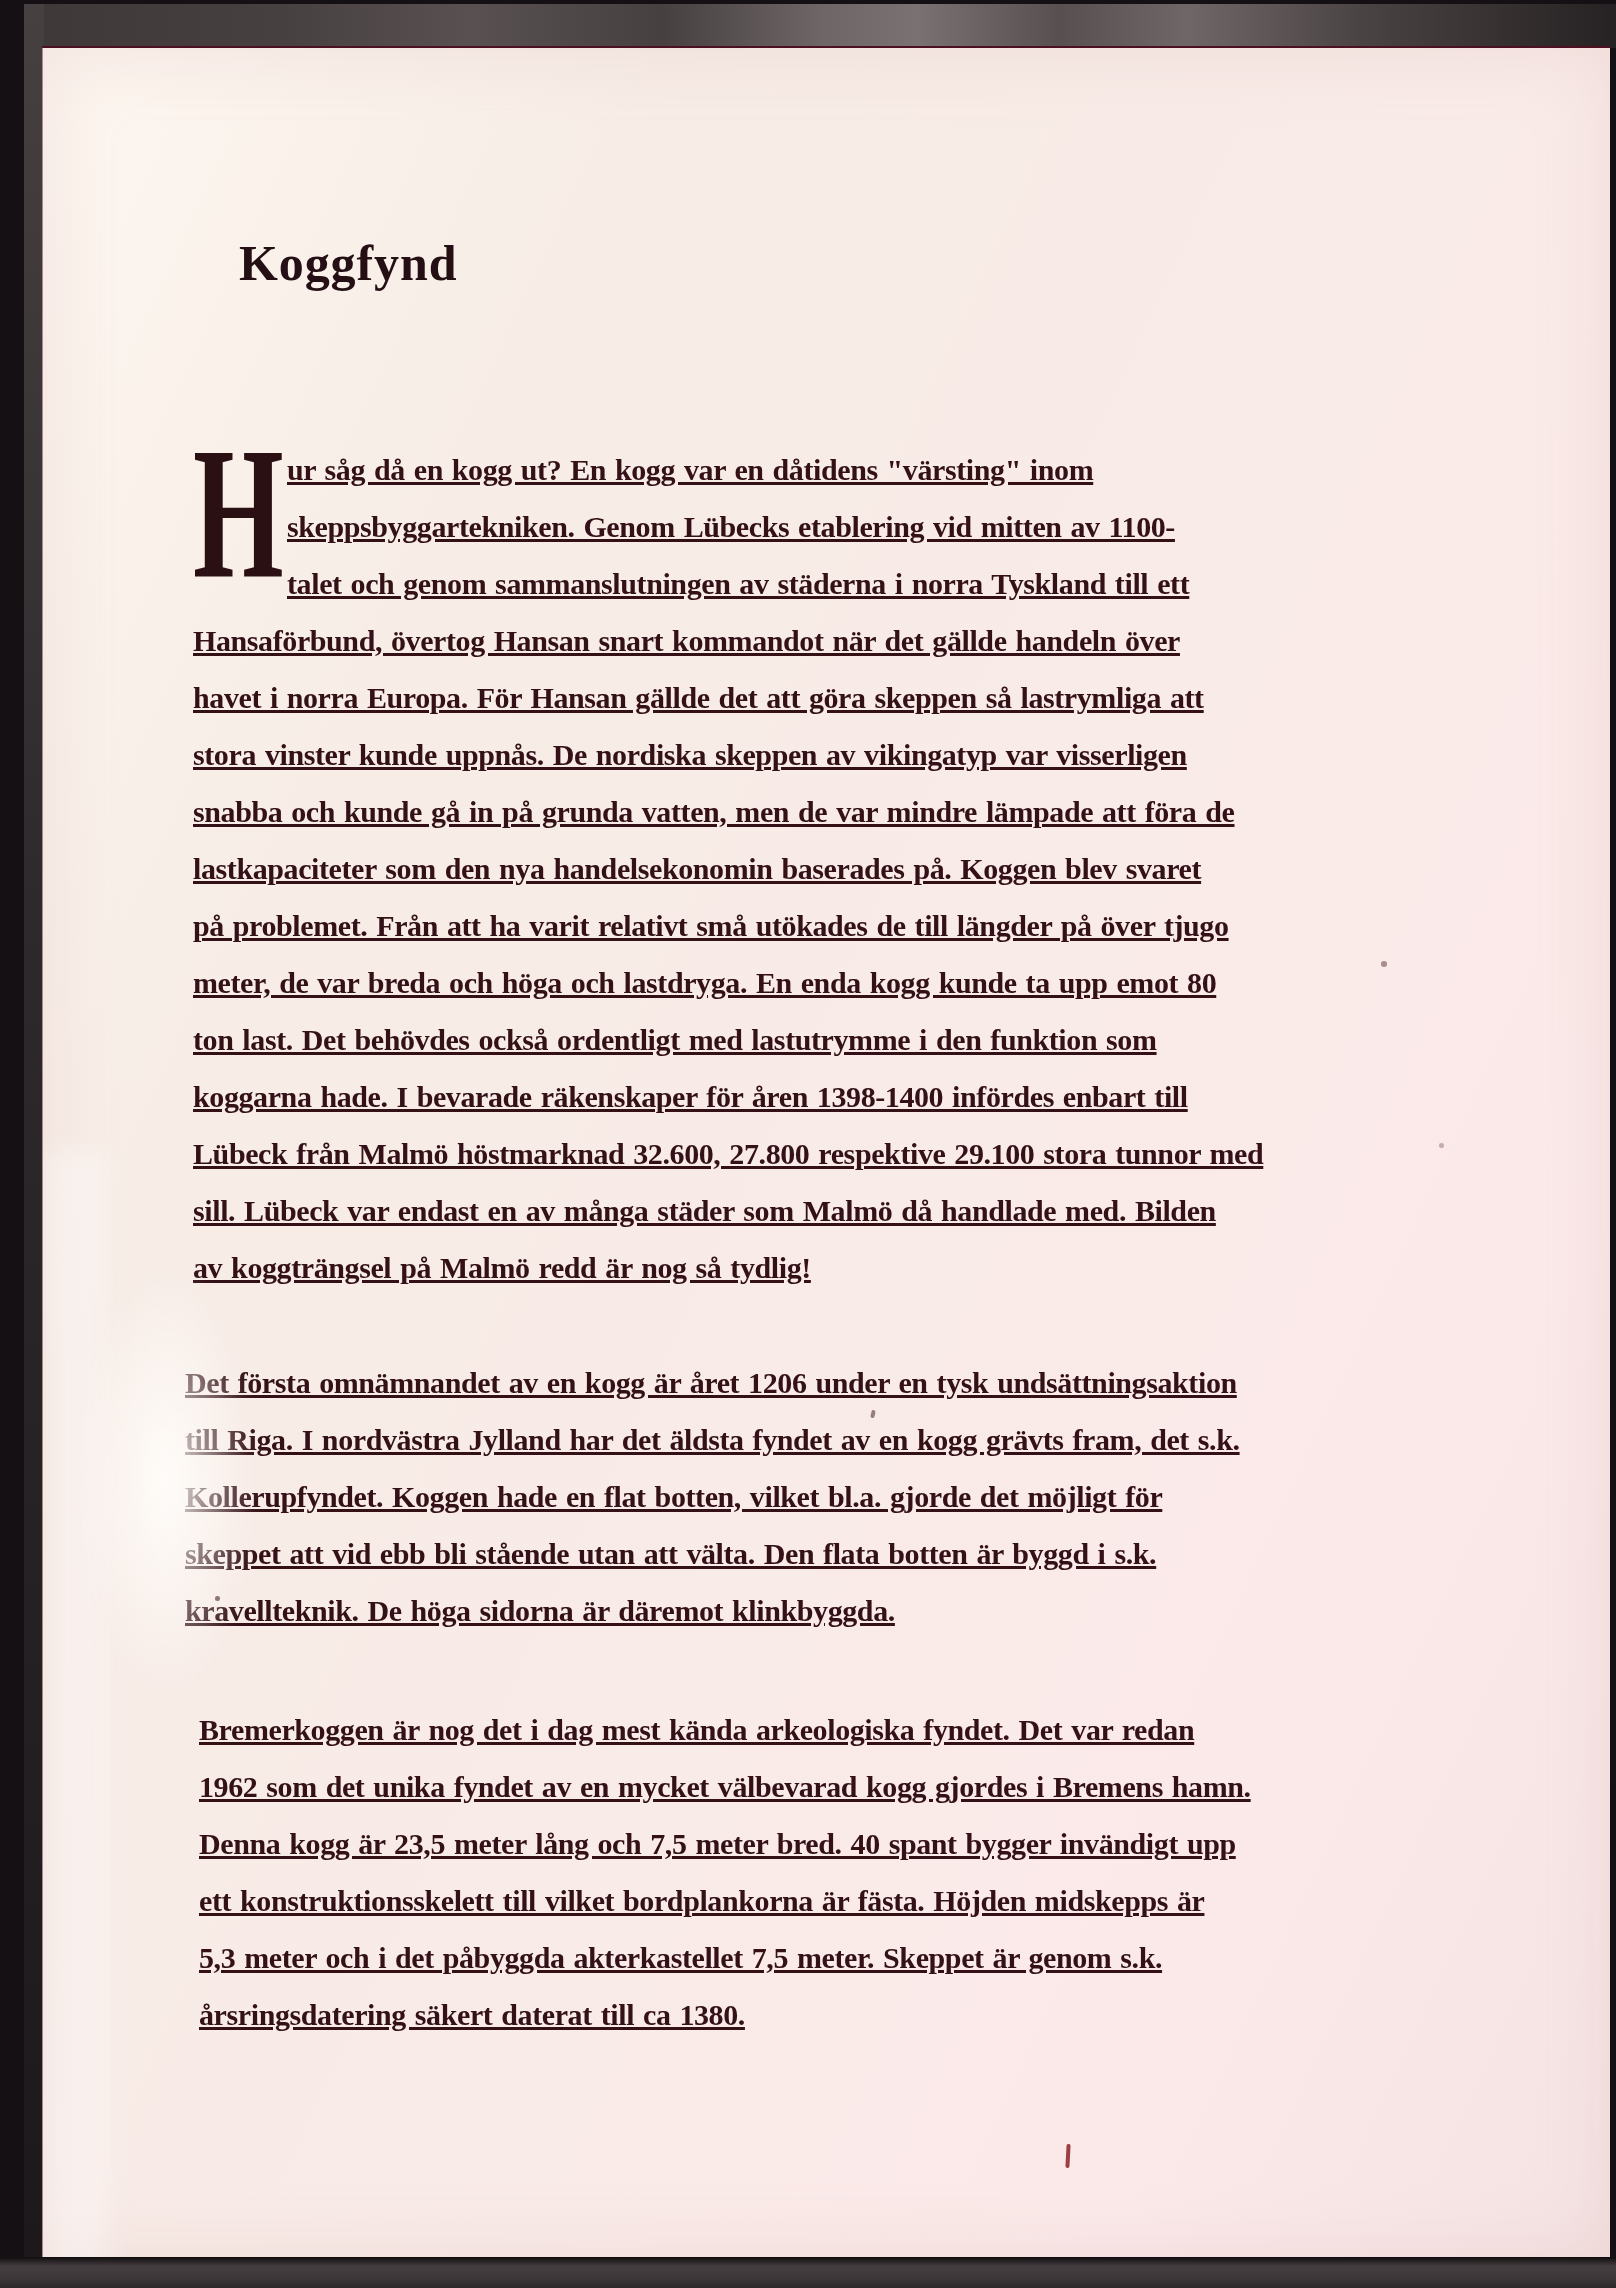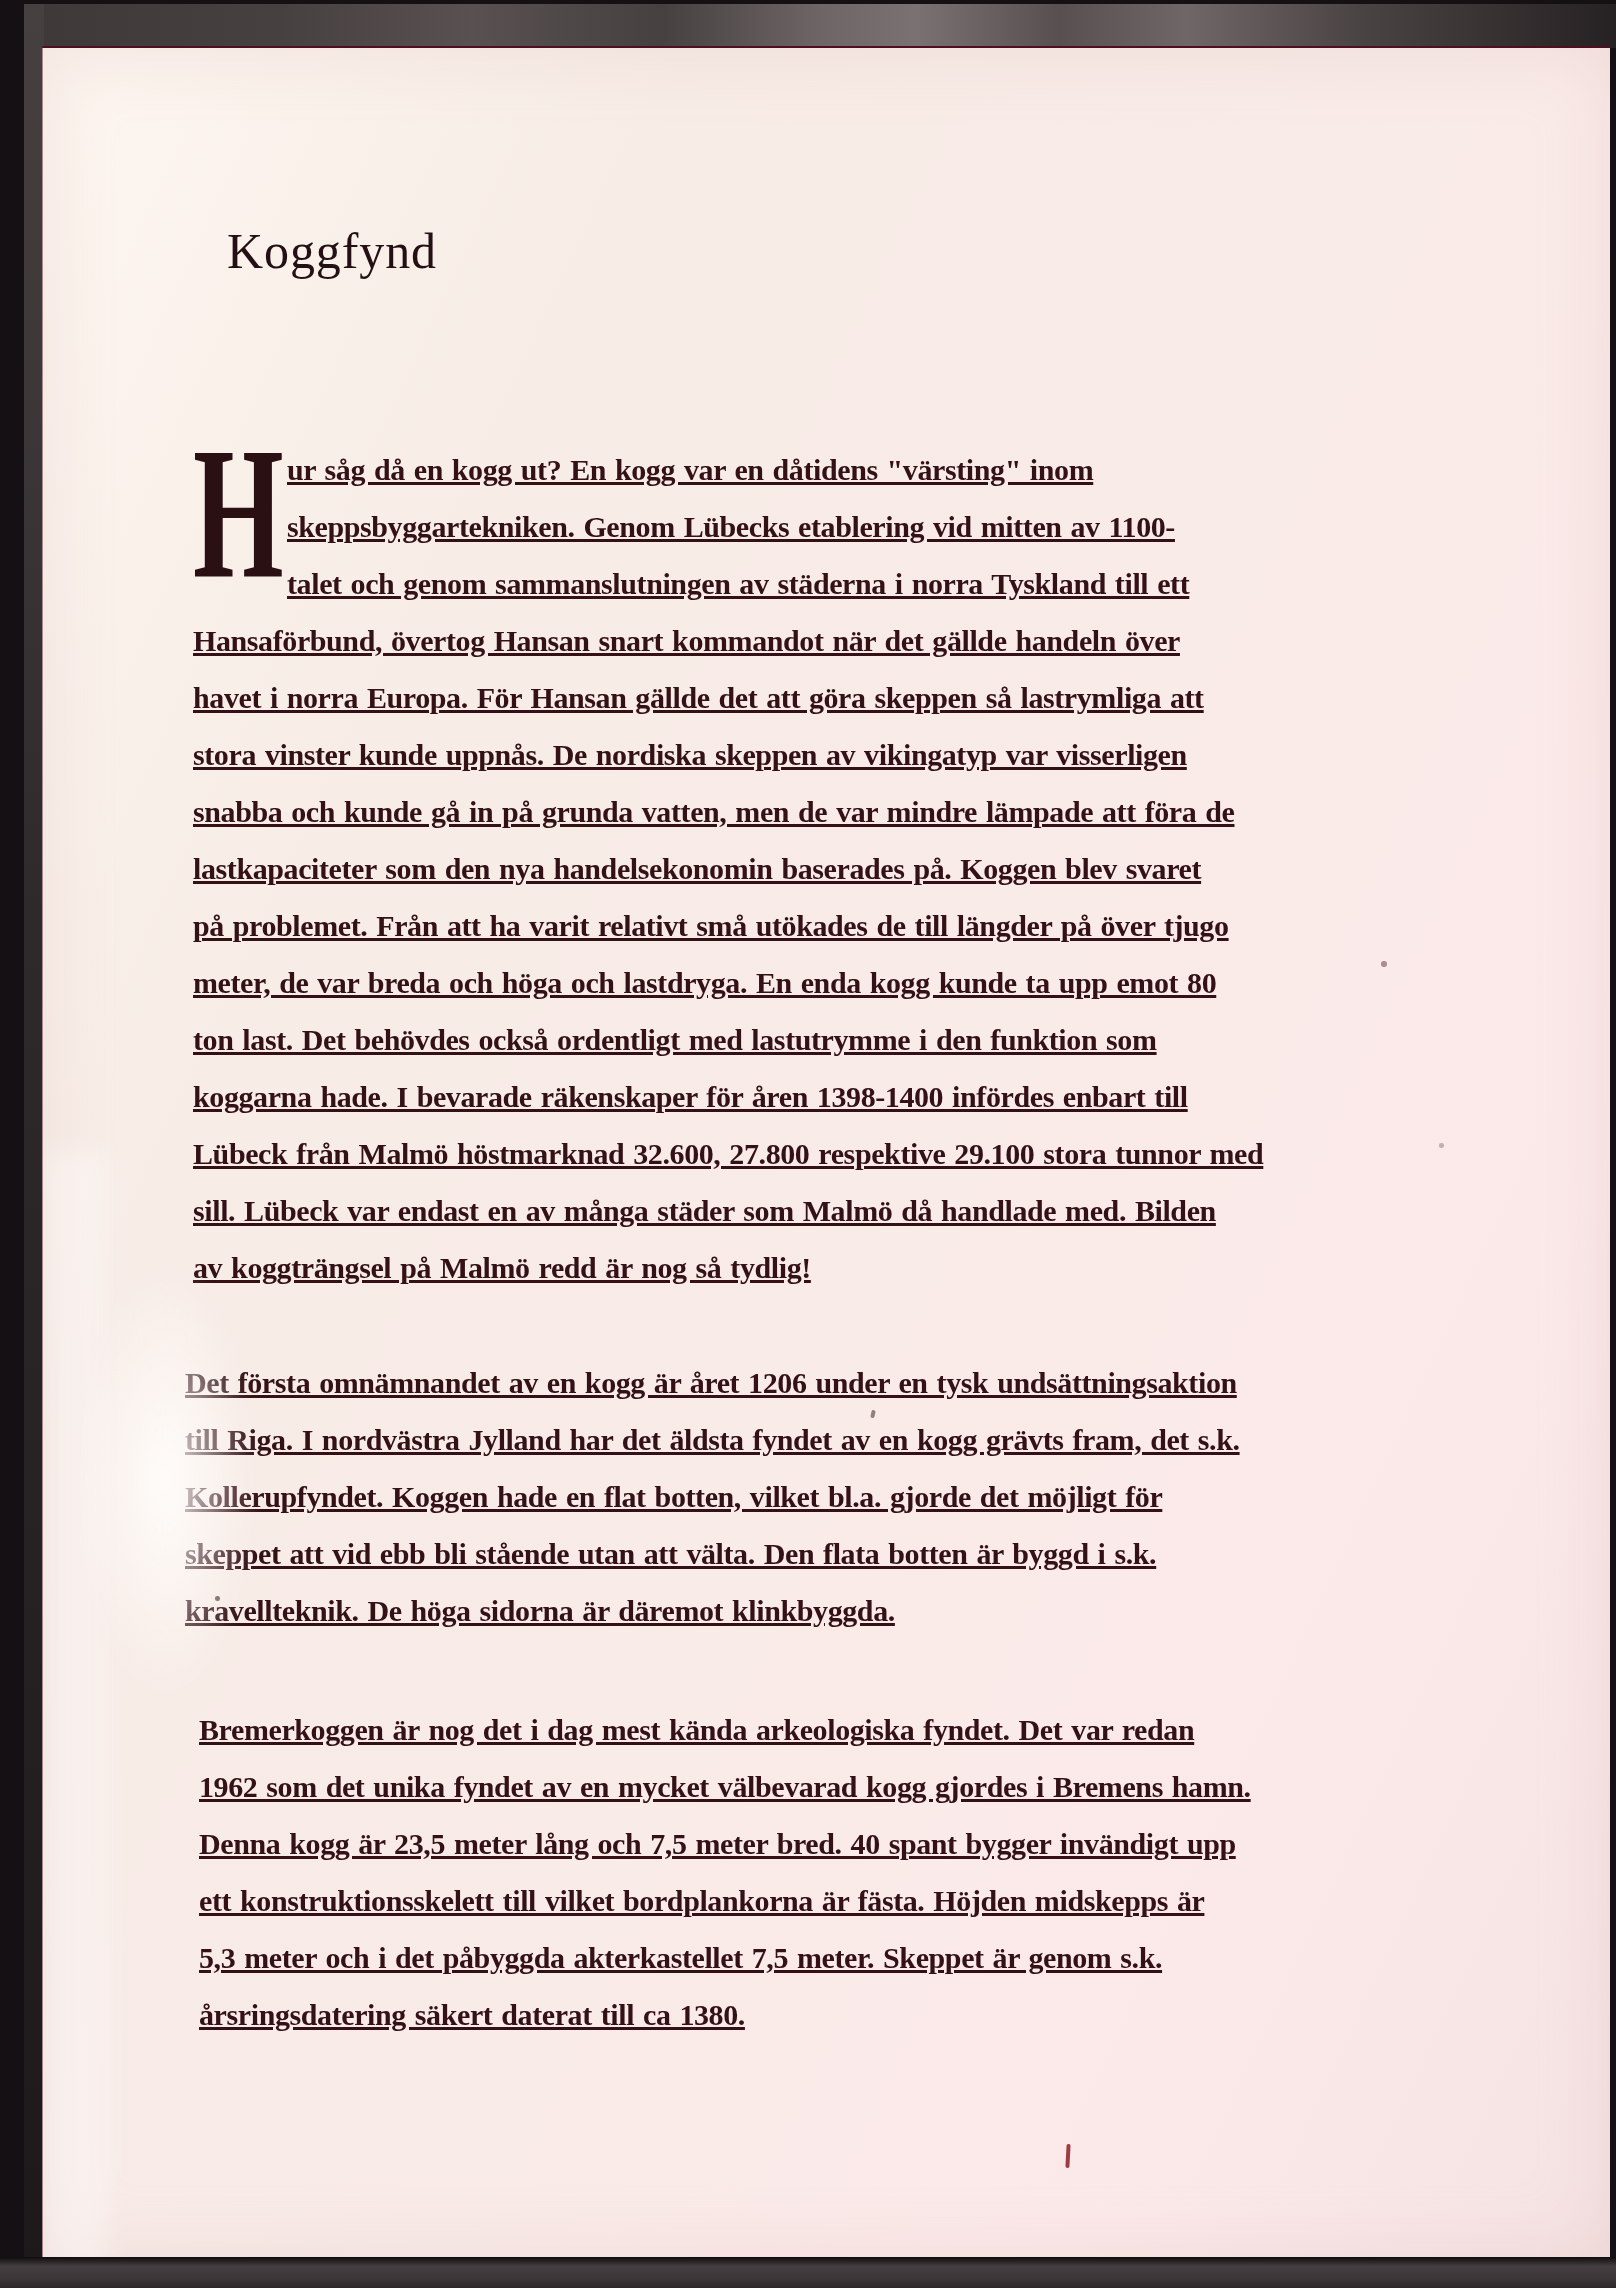--- a/index.html
+++ b/index.html
@@ -17,22 +17,22 @@
     background:linear-gradient(180deg,#0f0c0d 0%,#453e40 30%,#3c3638 70%,#2b2627 100%);}
 
   
   .page{position:absolute;left:42px;top:46px;width:1567px;height:2211px;
     background:linear-gradient(115deg,#fdf6f0 0%,#f7ece6 25%,#f9ebe8 55%,#fbe9e9 80%,#f5e3e3 100%);
     border-top:2.8px solid #4d1020;
     border-left:1.8px solid rgba(70,20,30,.45);
     box-shadow:inset 0 0 73px rgba(205,165,160,.22);
     overflow:hidden;}
 
-  .title{position:absolute;left:184px;top:174px;margin:0;
-    font-size:50px;font-weight:400;letter-spacing:0.9px;color:#241014;}
+  .title{position:absolute;left:184px;top:174px;margin:12px;
+    font-size:50px;font-weight:700;letter-spacing:0.9px;color:#241014;}
 
   .para{position:absolute;width:1157px;color:#331117;
     font-size:30px;font-weight:700;line-height:57px;
     letter-spacing:-0.4px;word-spacing:1.8px;}
   .ptext{white-space:pre;text-decoration:underline;}
   .p1{left:150px;top:393px;}
   .p2{left:142px;top:1306px;}
   .p3{left:156px;top:1653px;}
 
   .dropcap{float:left;width:94px;height:147px;

